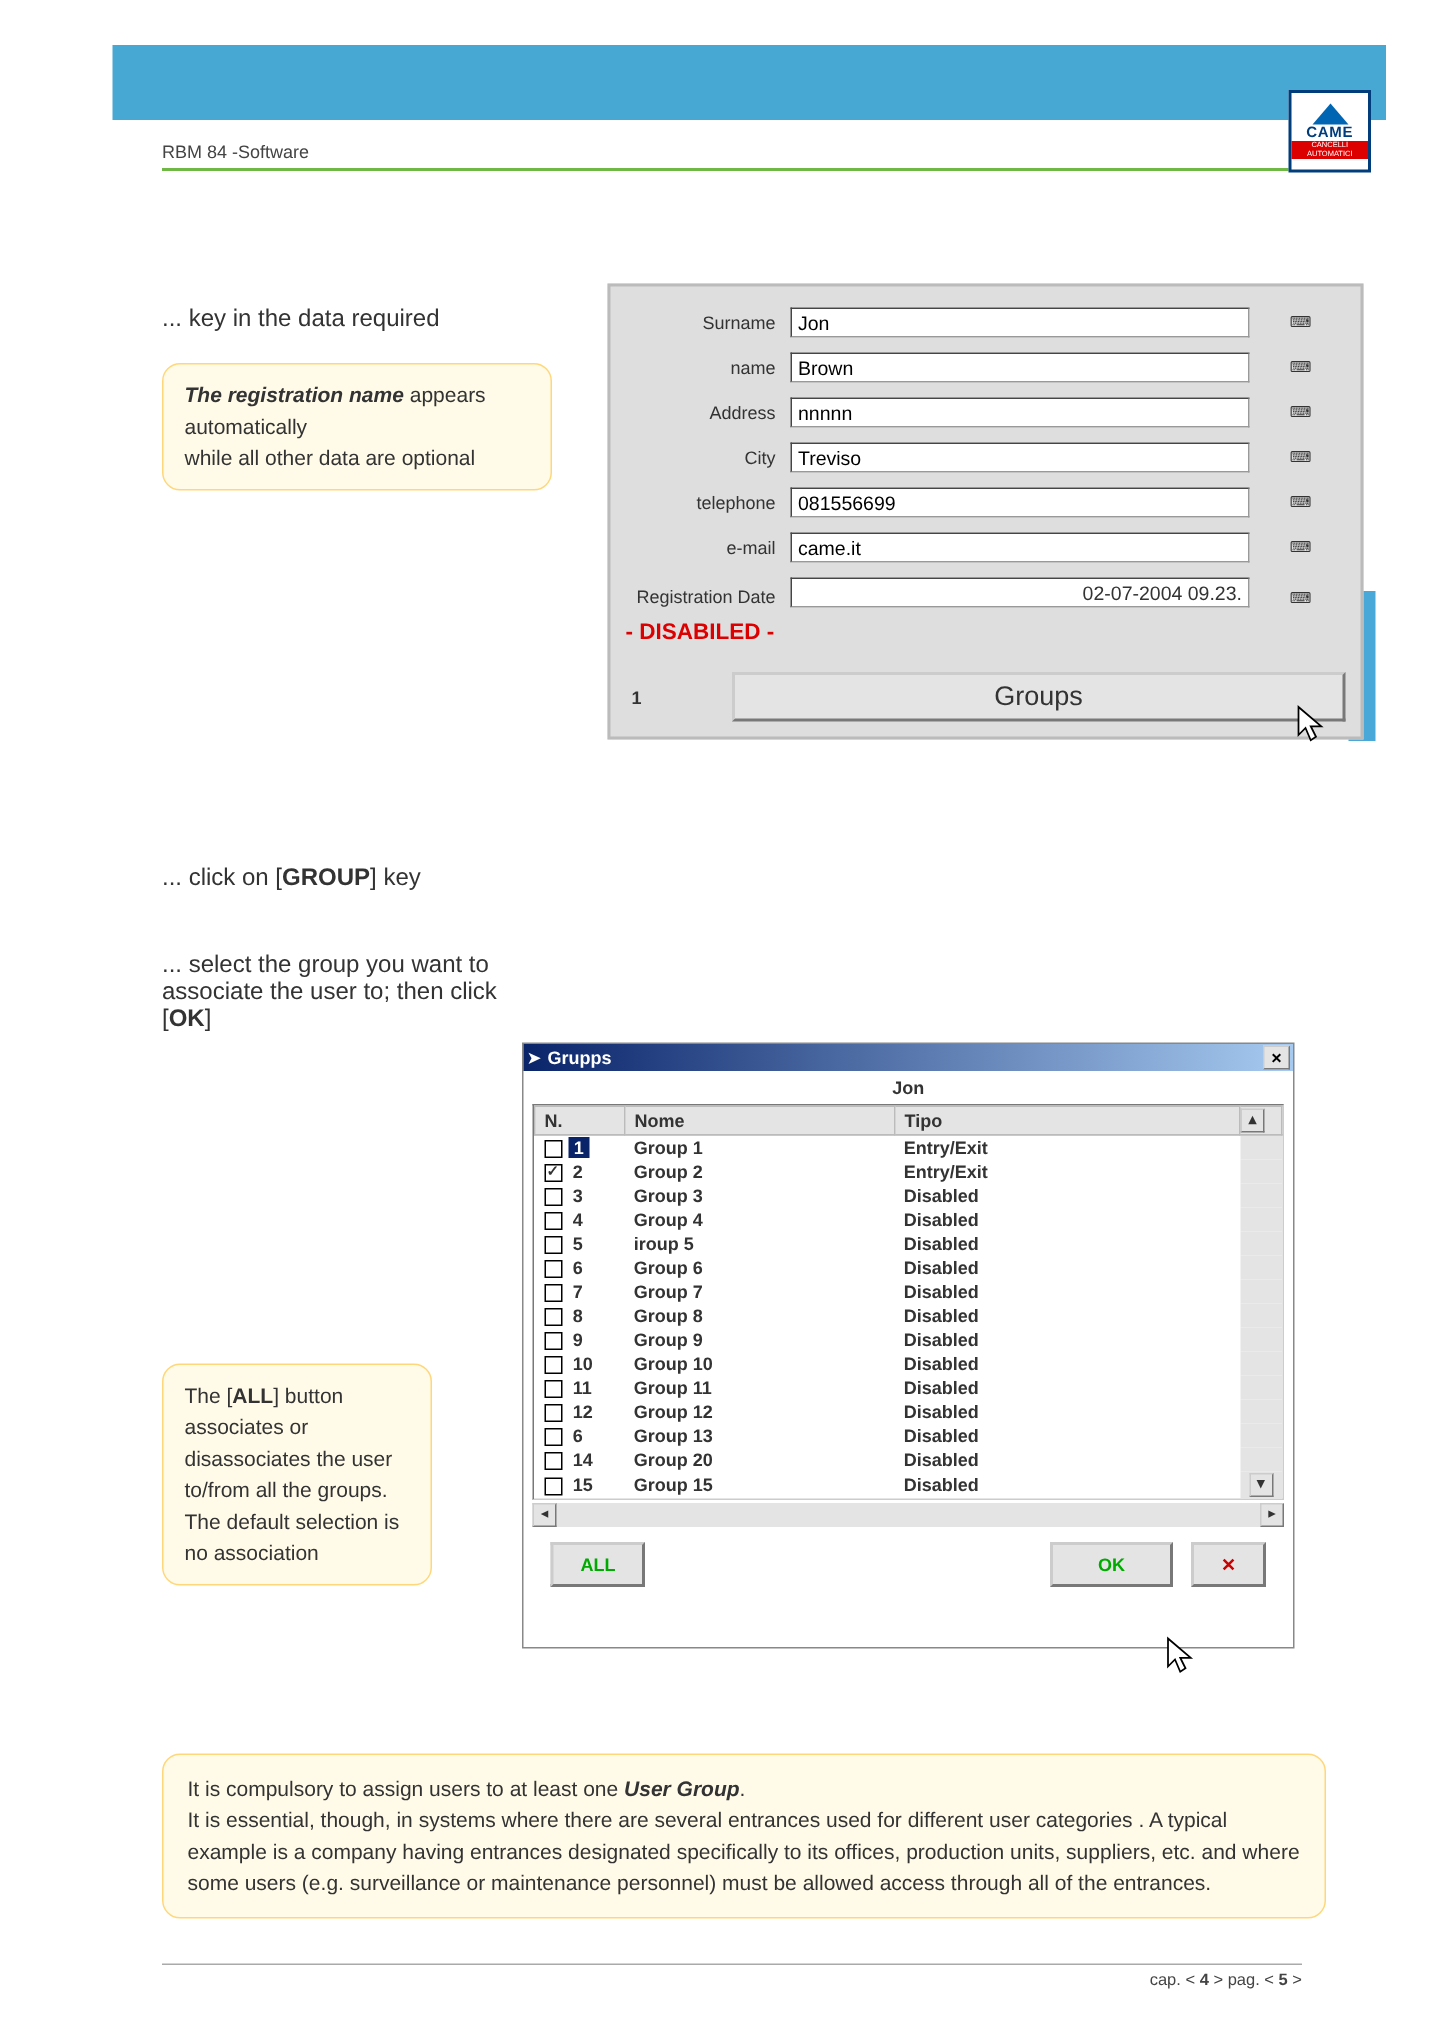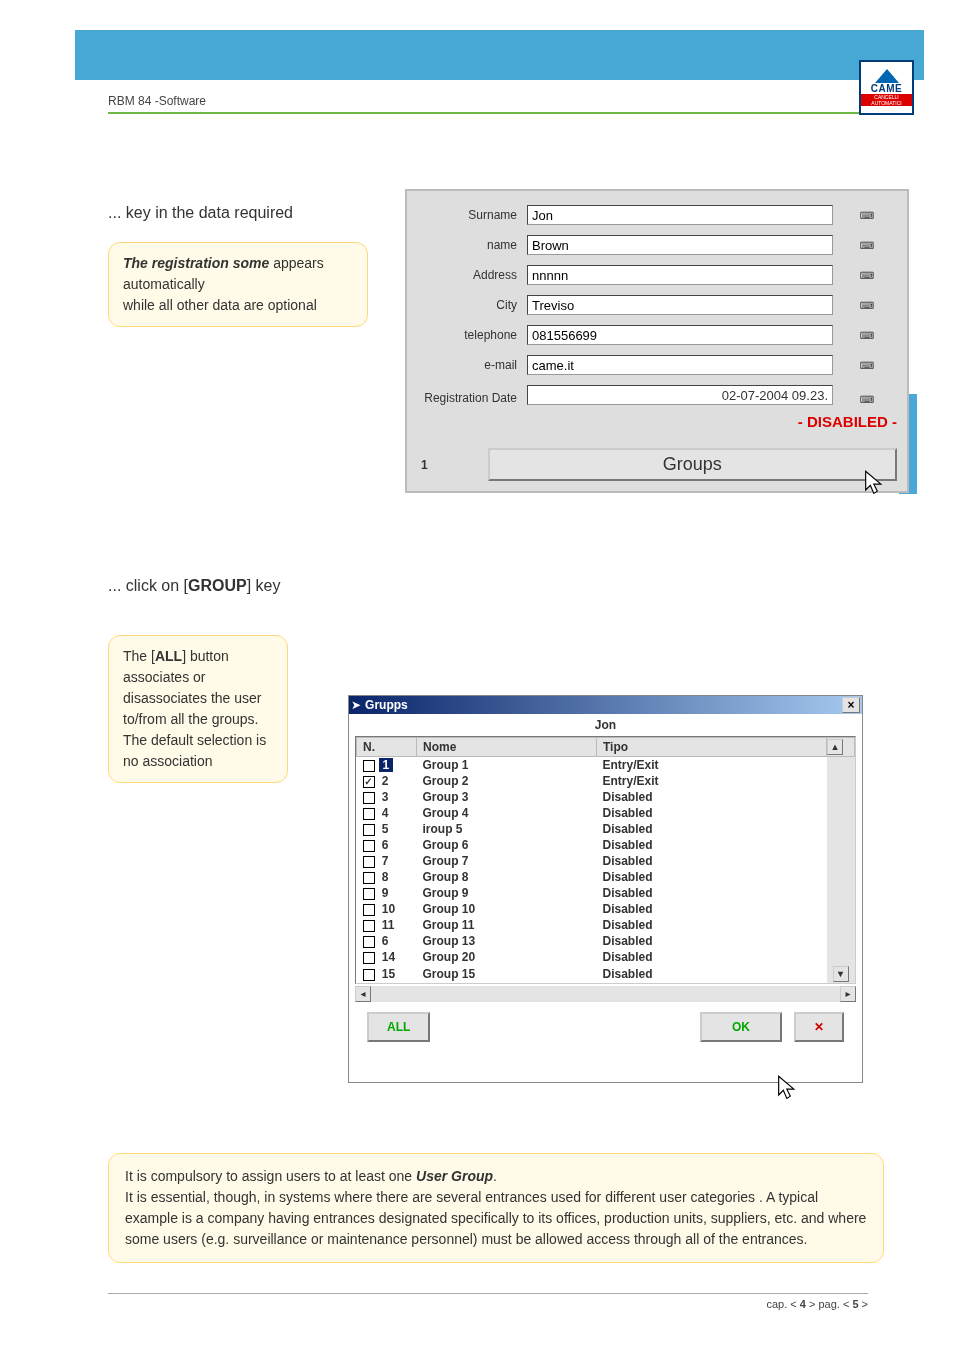--- a/index.html
+++ b/index.html
@@ -17,21 +17,21 @@
   .bold-italic { font-style: italic; font-weight: bold; }
   .bold { font-weight: bold; }
   .form-panel { position: absolute; right: -25px; top: -15px; width: 504px; background: #dedede; border: 2px solid #bbb; padding: 14px 10px 10px 10px; font-family: 'MS Sans Serif', Arial, sans-serif; font-size: 12px; }
   .form-row { display: flex; align-items: center; margin-bottom: 10px; }
   .form-label { width: 110px; text-align: right; padding-right: 10px; }
   .form-input { flex: 1; border: 1px inset #999; background: #fff; padding: 2px 4px; height: 20px; font-size: 13px; }
   .kb-icon { width: 60px; margin-left: 4px; font-size: 10px; display:flex; align-items:center; justify-content:center; }
   .reg-row { display: flex; align-items: flex-end; margin-bottom: 8px; }
   .reg-label { width: 110px; text-align: right; padding-right: 10px; }
   .reg-value { flex: 1; background: #fff; border: 1px inset #999; height: 20px; padding: 2px 4px; font-size: 13px; text-align: right; }
-  .disabled-text { text-align: right; color: #d00; font-weight: bold; margin: 6px 0 18px; font-size: 15px; }
+  .disabled-text { text-align: left; color: #d00; font-weight: bold; margin: 6px 0 18px; font-size: 15px; }
   .groups-btn-row { display: flex; align-items: center; }
   .one-label { font-weight: bold; margin-right: 60px; margin-left: 4px; }
   .groups-btn { flex: 1; background: #e4e4e4; border: 2px outset #ccc; padding: 4px 0; text-align: center; font-size: 18px; }
   .blue-side { position: absolute; right: -33px; top: 190px; width: 18px; height: 100px; background: #4aa8d8; }
   .cursor-svg { position:absolute; }
   .groups-panel { margin-top: 60px; margin-left: 210px; width: 515px; border: 1px solid #888; background: #fff; font-family: Tahoma, Arial, sans-serif; font-size: 12px; }
   .groups-titlebar { display: flex; align-items: center; background: linear-gradient(to right,#0a246a,#a6caf0); color: #fff; padding: 1px 2px; }
   .titlebar-arrow { margin-right: 4px; }
   .titlebar-text { flex:1; font-weight: bold; font-size: 12px; }
   .titlebar-x { background:#e4e4e4; border:1px outset #ccc; width:18px; height:16px; text-align:center; line-height:14px; font-weight:bold; color:#000; font-size:12px;}
@@ -67,21 +67,21 @@
   </div>
   <div class="header-sub">RBM 84 -Software</div>
 
   <div class="content">
     <div class="blue-side"></div>
 
     <div class="instr">... key in the data required</div>
 
     <div style="width:260px;">
       <div class="note-box">
-        <span class="bold-italic">The registration some</span><span> appears automatically</span><br>
+        <span class="bold-italic">The registration name</span><span> appears automatically</span><br>
         <span> while all other data are optional</span>
       </div>
     </div>
 
     <div class="form-panel">
       <div id="form-rows">
           <div class="form-row">
             <span class="form-label">Surname</span>
             <input class="form-input" value="Jon" style="">
             <span class="kb-icon">⌨</span>
@@ -126,20 +126,23 @@
           <path d="M4 2 L4 18 L8 14 L11 21 L14 19 L11 13 L17 13 Z" fill="#fff" stroke="#000" stroke-width="1"></path>
         </svg>
     </div>
 
     <div style="margin-top:250px;">
       <span>... click on [</span><span class="bold">GROUP</span><span>] key</span>
     </div>
 
     <div class="section2">
       <div class="left-col">
+        <div style="margin-bottom:220px;">
+          <span>... select the group you want to  associate the user to;  then click [</span><span class="bold">OK</span><span>]</span>
+        </div>
         <div class="note-box" style="width:180px;">
           <span> The [</span><span class="bold">ALL</span><span>] button associates or disassociates the user to/from all the groups. The default selection is no association</span>
         </div>
       </div>
 
       <div class="groups-panel" style="margin-left:0;">
         <div class="groups-titlebar">
           <span class="titlebar-arrow">➤</span>
           <span class="titlebar-text">Grupps</span>
           <span class="titlebar-x">×</span>
@@ -218,20 +221,26 @@
                   <td>Disabled</td>
                   <td class="scroll-v"></td>
                 </tr>
                 <tr>
                   <td><span class="chk"></span> <b>11</b></td>
                   <td>Group  11</td>
                   <td>Disabled</td>
                   <td class="scroll-v"></td>
                 </tr>
                 <tr>
+                  <td><span class="chk"></span> <b>12</b></td>
+                  <td>Group  12</td>
+                  <td>Disabled</td>
+                  <td class="scroll-v"></td>
+                </tr>
+                <tr>
                   <td><span class="chk"></span> <b>6</b></td>
                   <td>Group  13</td>
                   <td>Disabled</td>
                   <td class="scroll-v"></td>
                 </tr>
                 <tr>
                   <td><span class="chk"></span> <b>14</b></td>
                   <td>Group  20</td>
                   <td>Disabled</td>
                   <td class="scroll-v"></td>

